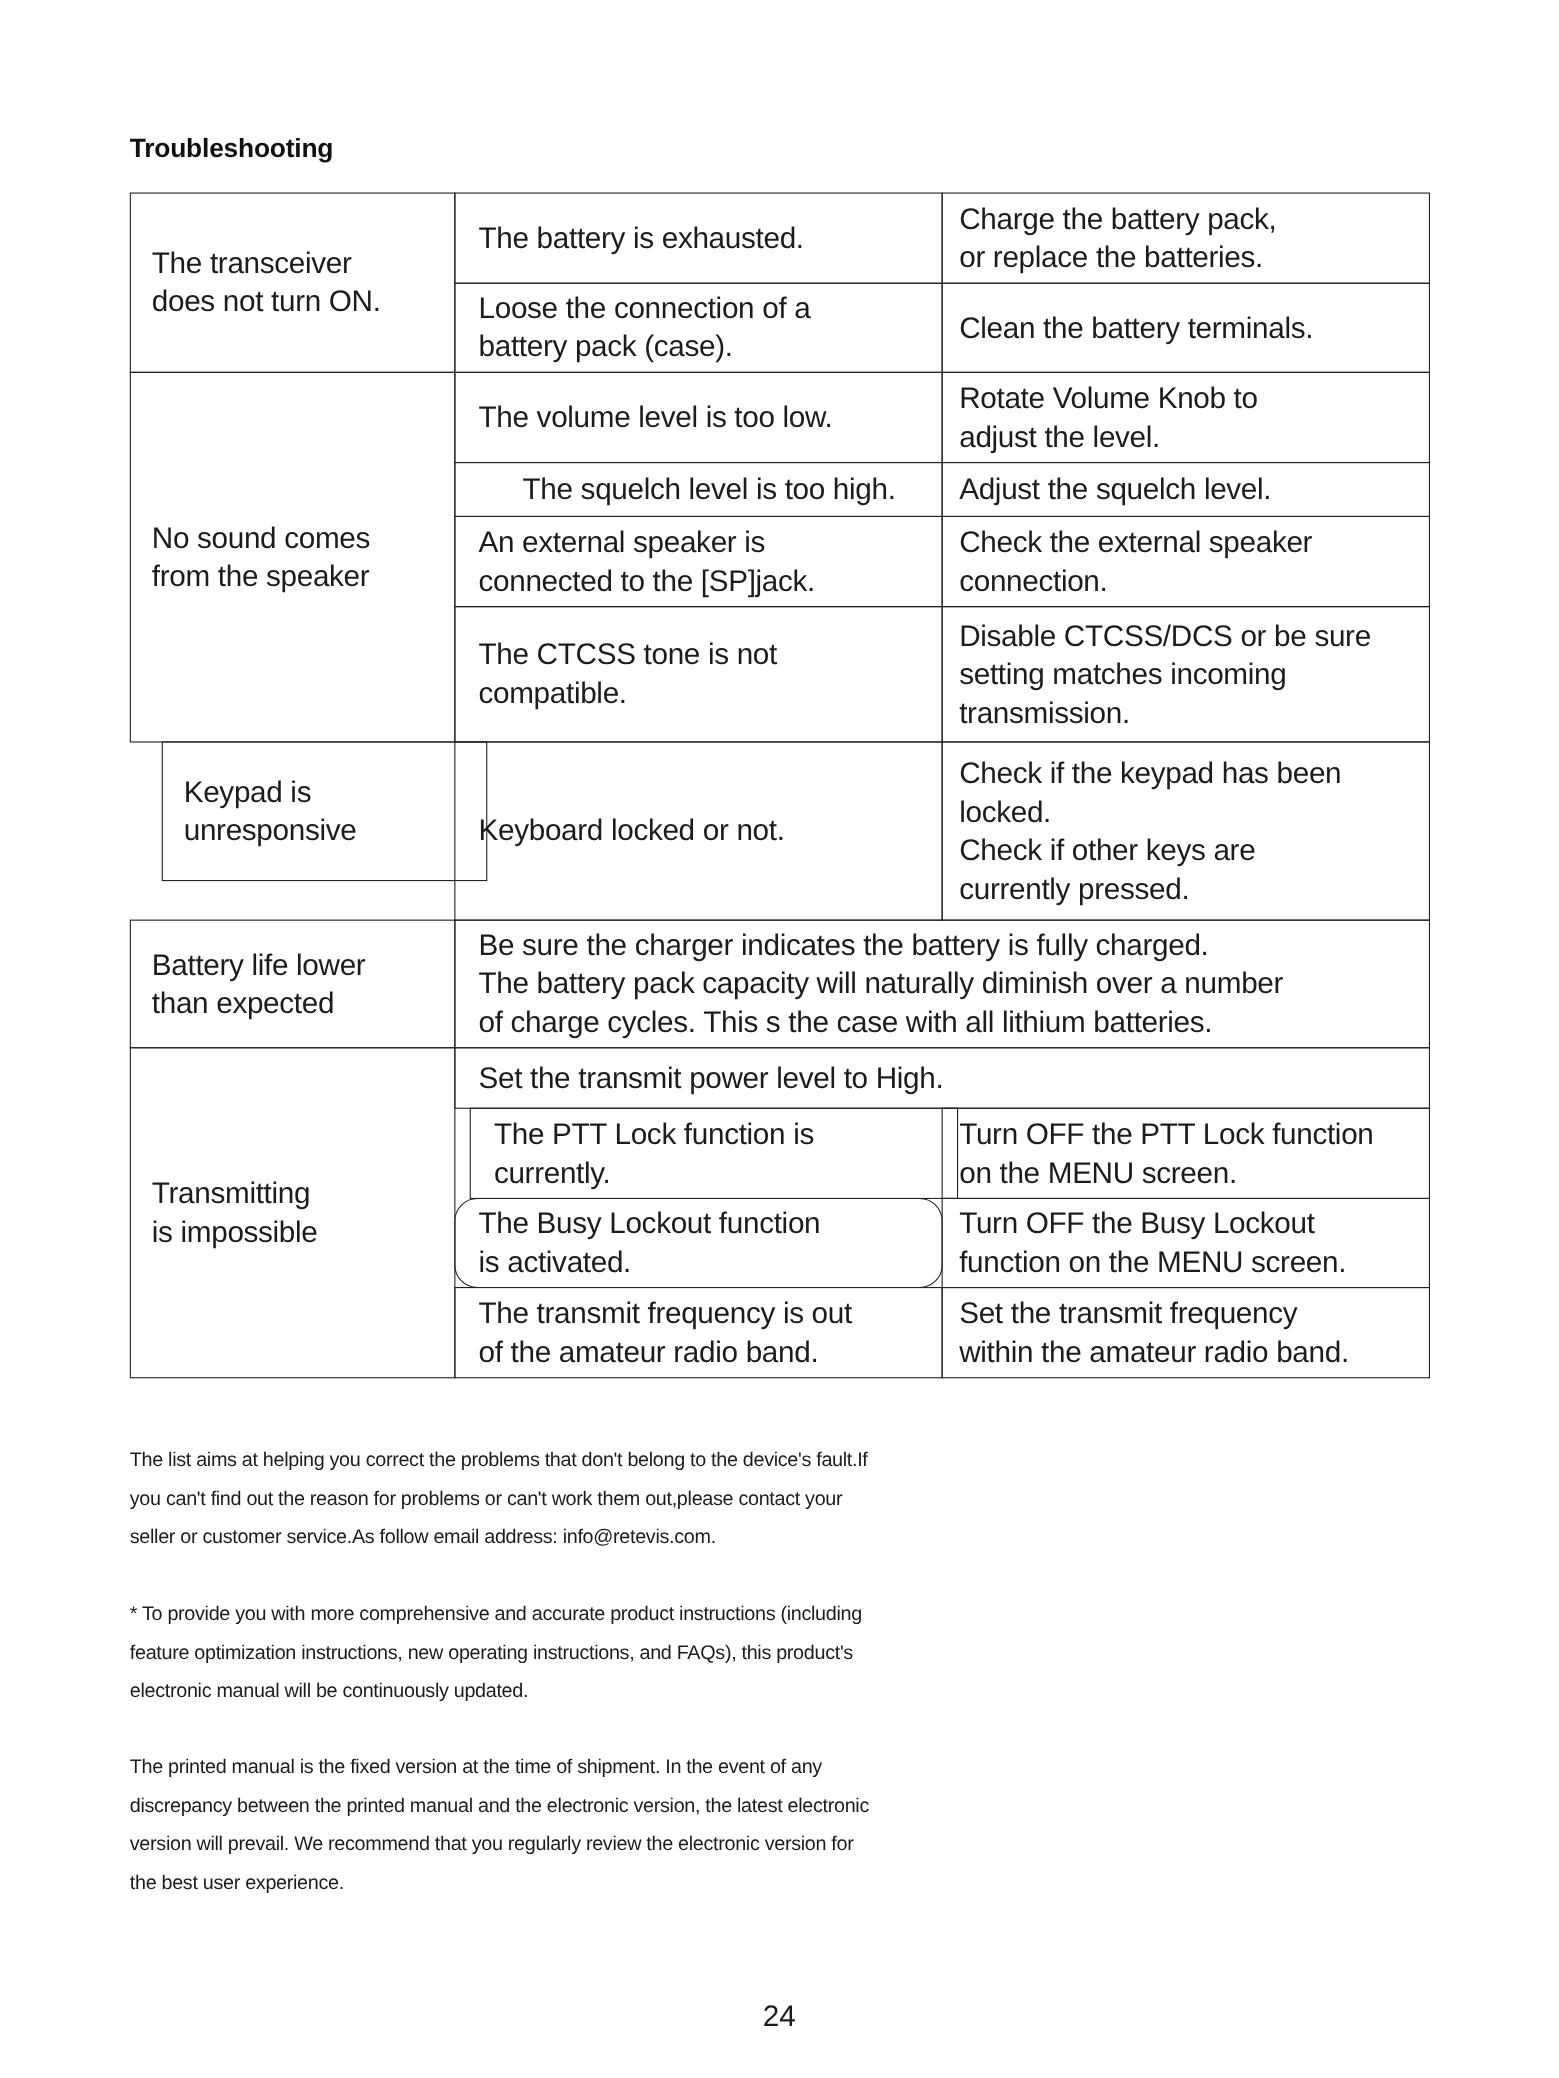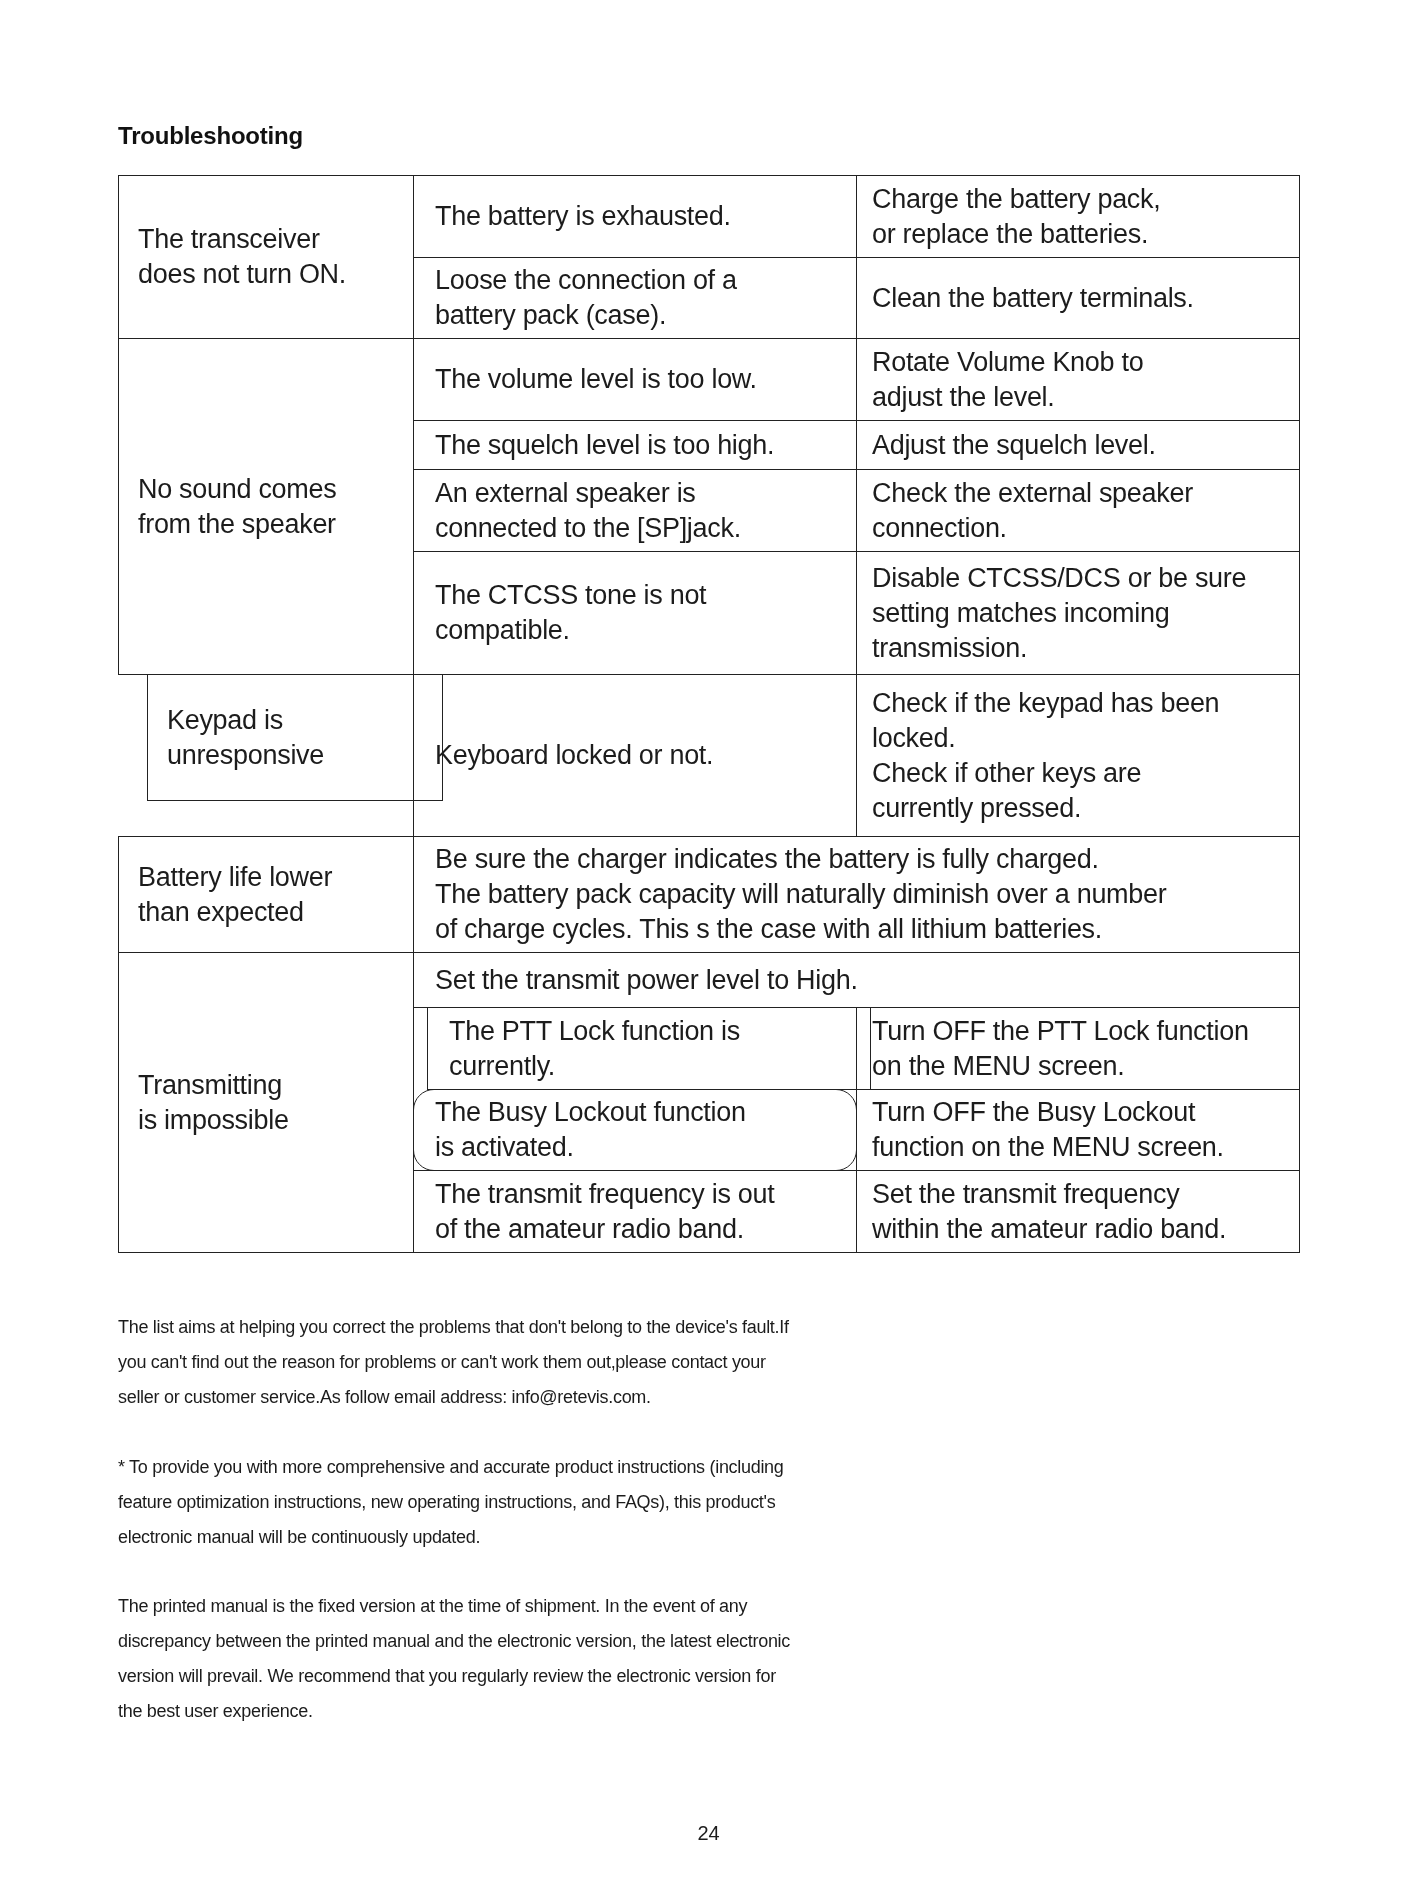--- a/index.html
+++ b/index.html
@@ -12,21 +12,21 @@
           display: flex; align-items: center; }
   .cell .txt { font-size: 27px; line-height: 35px; white-space: nowrap; letter-spacing: -0.3px; }
   .c1 .txt { padding-left: 19px; }
   .c2 .txt { padding-left: 21px; }
   .c3 .txt { padding-left: 15px; }
   .line { display: block; }
   .para { position: absolute; left: 118px; width: 1190px; font-size: 18px; line-height: 35px;
           letter-spacing: -0.3px; color: #1c1c1c; }
   .para .line { white-space: nowrap; }
   .pagenum { position: absolute; left: 0; width: 1417px; top: 1816px; text-align: center;
-             font-size: 20px; line-height: 35px; color: #1c1c1c; }
+             font-size: 27px; line-height: 35px; color: #1c1c1c; }
 </style>
 </head>
 <body>
 
 <div class="title">Troubleshooting</div>
 
 <div class="table" id="tbl">
     <div class="cell c1" style="left: 0px; top: 0px; width: 296px; height: 164px;">
       <div class="txt">
         <span class="line">The transceiver</span>
@@ -65,21 +65,21 @@
       <div class="txt">
         <span class="line">The volume level is too low.</span>
       </div>
     </div>
     <div class="cell c3" style="left: 738px; top: 163px; width: 444px; height: 83px;">
       <div class="txt">
         <span class="line">Rotate Volume Knob to</span>
         <span class="line">adjust the level.</span>
       </div>
     </div>
-    <div class="cell c2" style="left: 295px; top: 245px; width: 444px; height: 50px;">
+    <div class="cell c2" style="left: 295px; top: 245px; width: 444px; height: 50px; padding-left: 40px;">
       <div class="txt">
         <span class="line">The squelch level is too high.</span>
       </div>
     </div>
     <div class="cell c3" style="left: 738px; top: 245px; width: 444px; height: 50px;">
       <div class="txt">
         <span class="line">Adjust the squelch level.</span>
       </div>
     </div>
     <div class="cell c2" style="left: 295px; top: 294px; width: 444px; height: 83px;">

